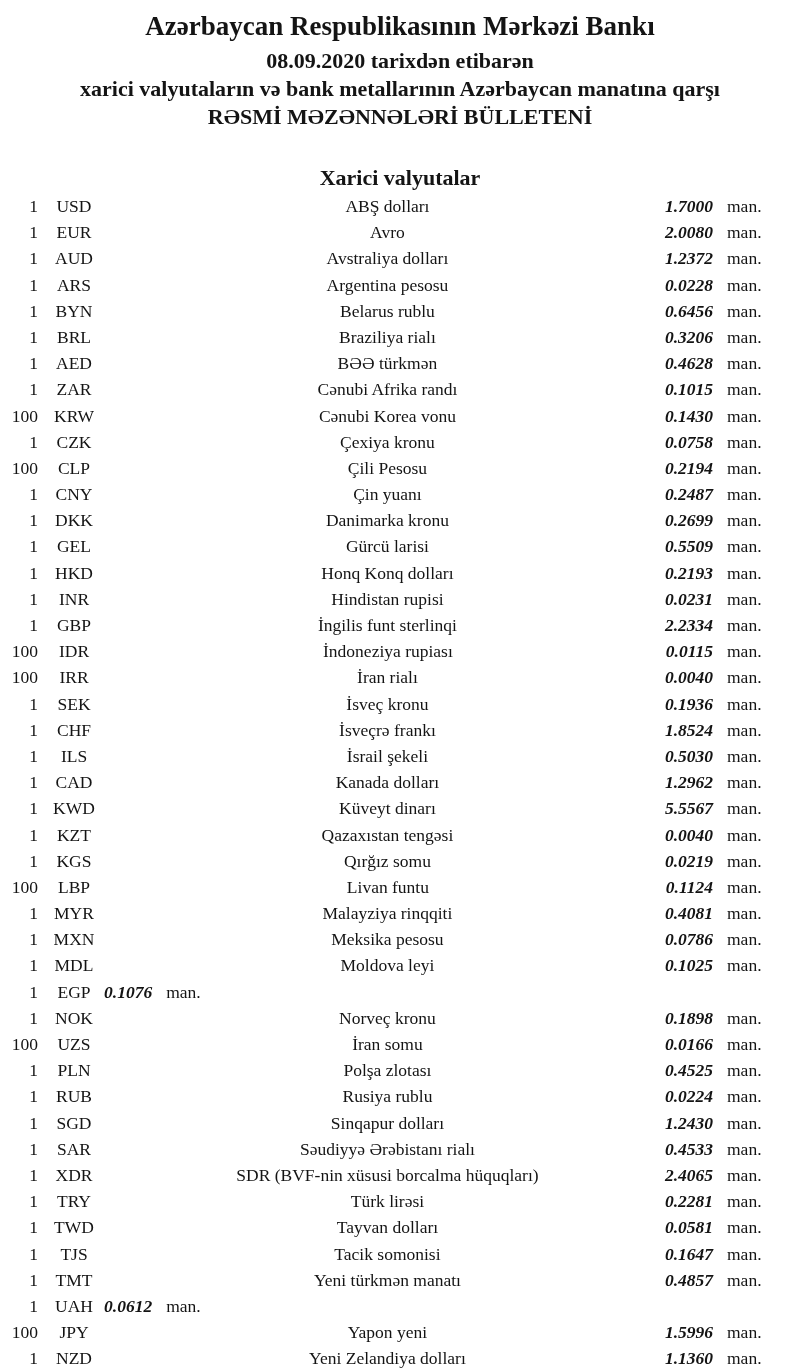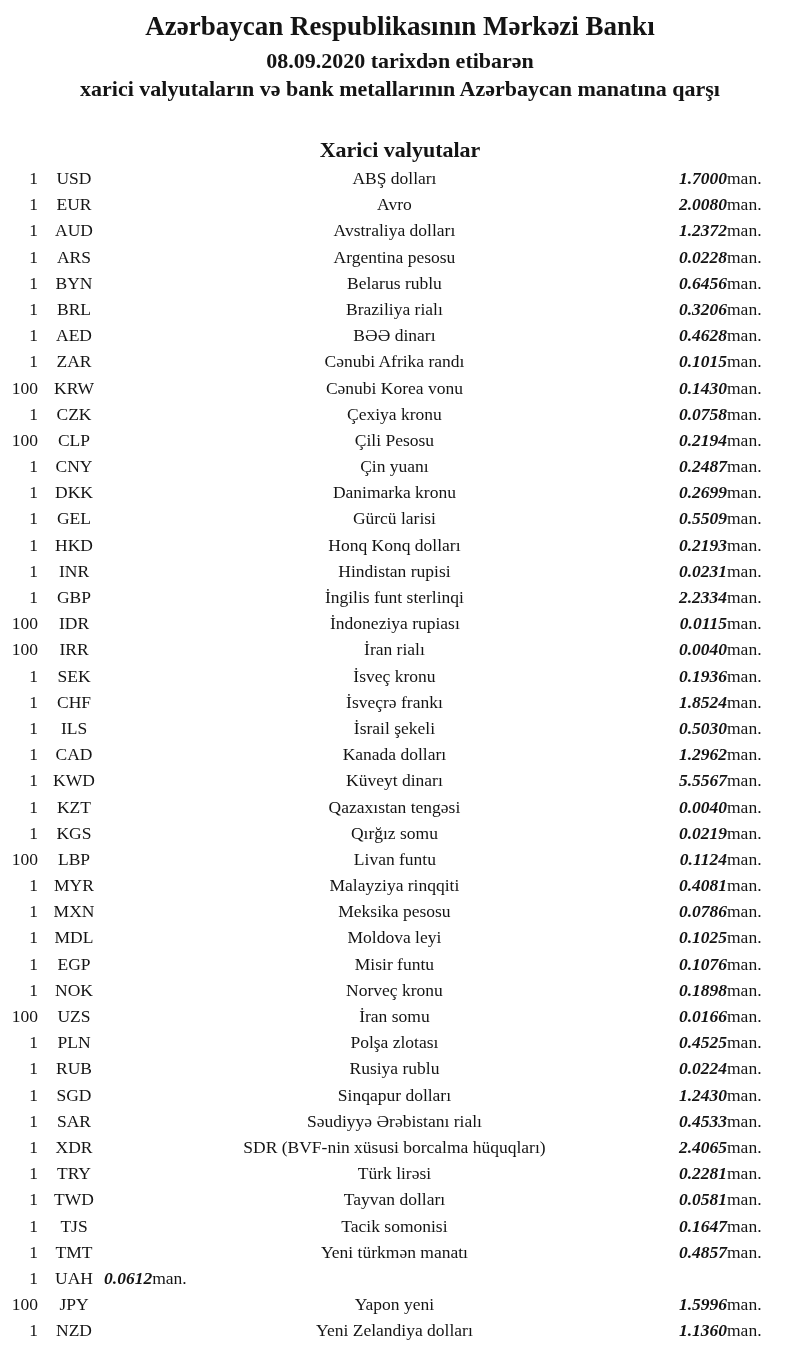--- a/index.html
+++ b/index.html
@@ -73,31 +73,33 @@
   }
   .rate {
     flex: none;
     text-align: right;
     font-weight: bold;
     font-style: italic;
   }
   .unit {
     flex: none;
     width: 43px;
+    margin-left: 14px;
     text-align: left;
   }
 </style>
 </head>
 <body>
 
 <div class="page">
   <header>
     <h1 class="bank-title">Azərbaycan Respublikasının Mərkəzi Bankı</h1>
     <div class="sub sub-first">08.09.2020 tarixdən etibarən</div>
     <div class="sub">xarici valyutaların və bank metallarının Azərbaycan manatına qarşı</div>
+    <div class="sub">RƏSMİ MƏZƏNNƏLƏRİ BÜLLETENİ</div>
   </header>
 
   <h2 class="section-title">Xarici valyutalar</h2>
 
   <div class="rates-table">
 
   <div class="row">
       <span class="qty">1</span>
       <span class="code">USD</span>
       <span class="cname">ABŞ dolları</span>
@@ -135,21 +137,21 @@
       <div class="row">
       <span class="qty">1</span>
       <span class="code">BRL</span>
       <span class="cname">Braziliya rialı</span>
       <span class="rate">0.3206</span>
       <span class="unit">man.</span>
     </div>
       <div class="row">
       <span class="qty">1</span>
       <span class="code">AED</span>
-      <span class="cname">BƏƏ dinarı</span>
+      <span class="cname">BƏƏ türkmən</span>
       <span class="rate">0.4628</span>
       <span class="unit">man.</span>
     </div>
       <div class="row">
       <span class="qty">1</span>
       <span class="code">ZAR</span>
       <span class="cname">Cənubi Afrika randı</span>
       <span class="rate">0.1015</span>
       <span class="unit">man.</span>
     </div>
@@ -303,21 +305,20 @@
       <div class="row">
       <span class="qty">1</span>
       <span class="code">MDL</span>
       <span class="cname">Moldova leyi</span>
       <span class="rate">0.1025</span>
       <span class="unit">man.</span>
     </div>
       <div class="row">
       <span class="qty">1</span>
       <span class="code">EGP</span>
-      <span class="cname">Misir funtu</span>
       <span class="rate">0.1076</span>
       <span class="unit">man.</span>
     </div>
       <div class="row">
       <span class="qty">1</span>
       <span class="code">NOK</span>
       <span class="cname">Norveç kronu</span>
       <span class="rate">0.1898</span>
       <span class="unit">man.</span>
     </div>

